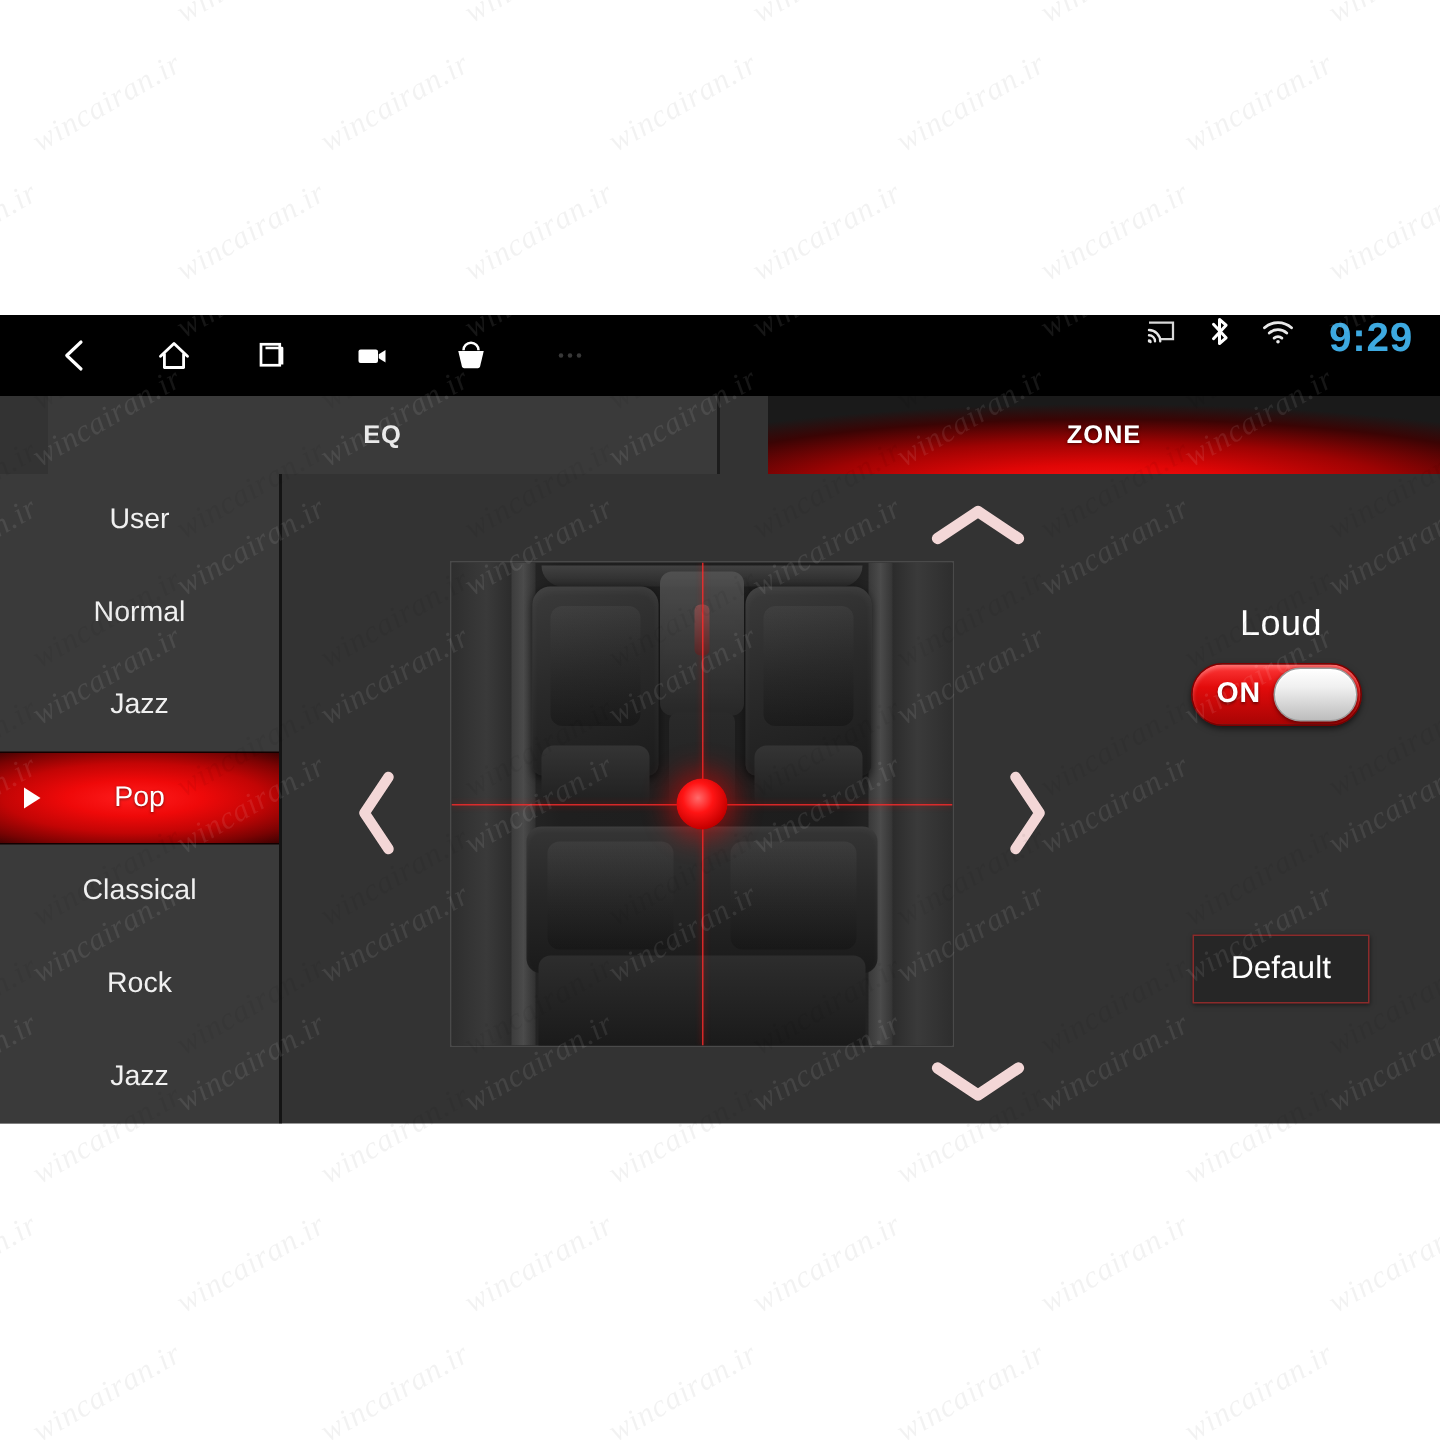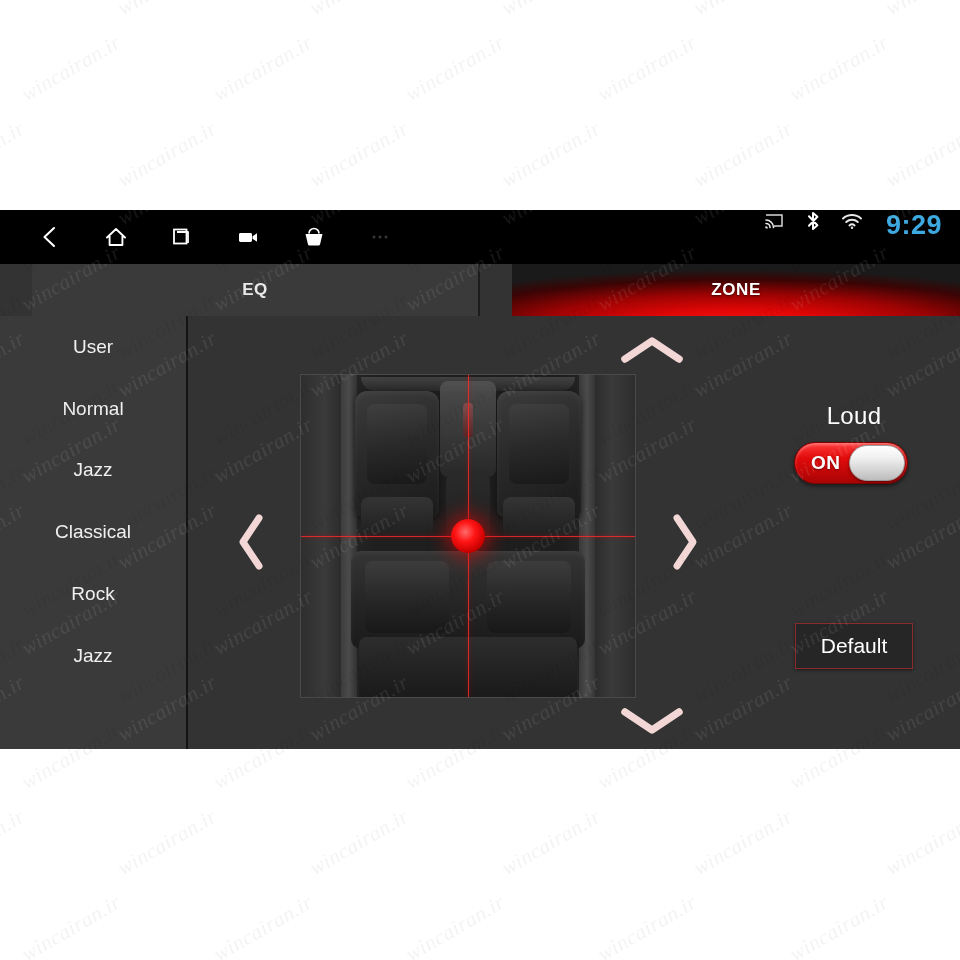--- a/index.html
+++ b/index.html
@@ -418,20 +418,24 @@
 
       <div id="presets">
         <div class="preset">
           <span>User</span>
         </div>
         <div class="preset">
           <span>Normal</span>
         </div>
         <div class="preset">
           <span>Jazz</span>
+        </div>
+        <div class="preset active">
+          <span class="play-tri"></span>
+          <span>Pop</span>
         </div>
         <div class="preset">
           <span>Classical</span>
         </div>
         <div class="preset">
           <span>Rock</span>
         </div>
         <div class="preset">
           <span>Jazz</span>
         </div>

